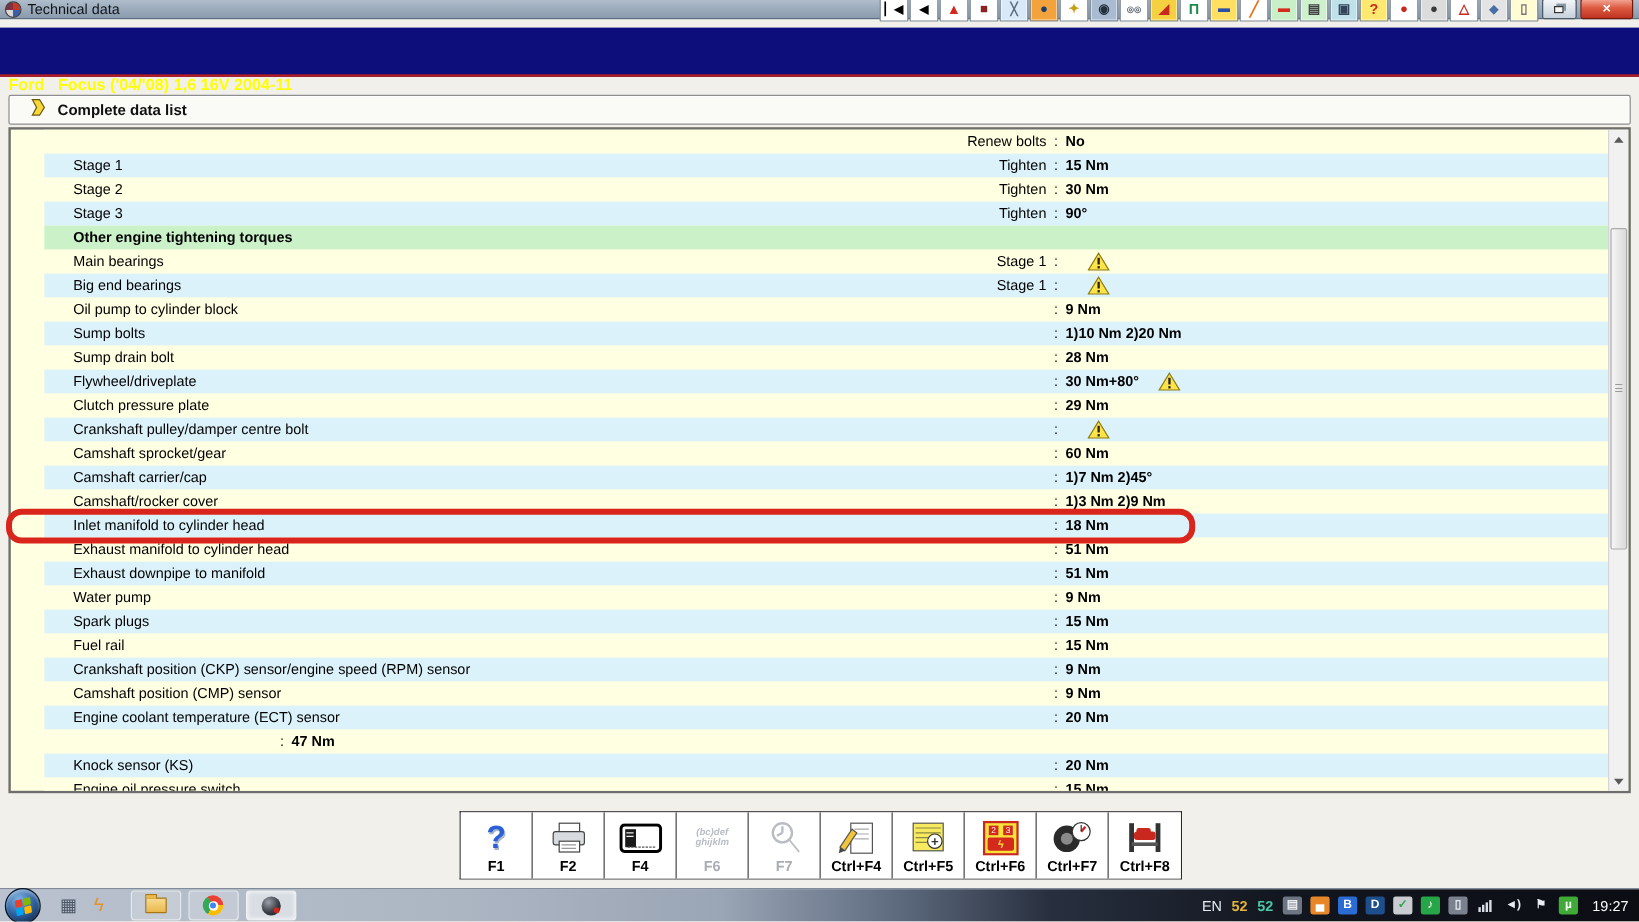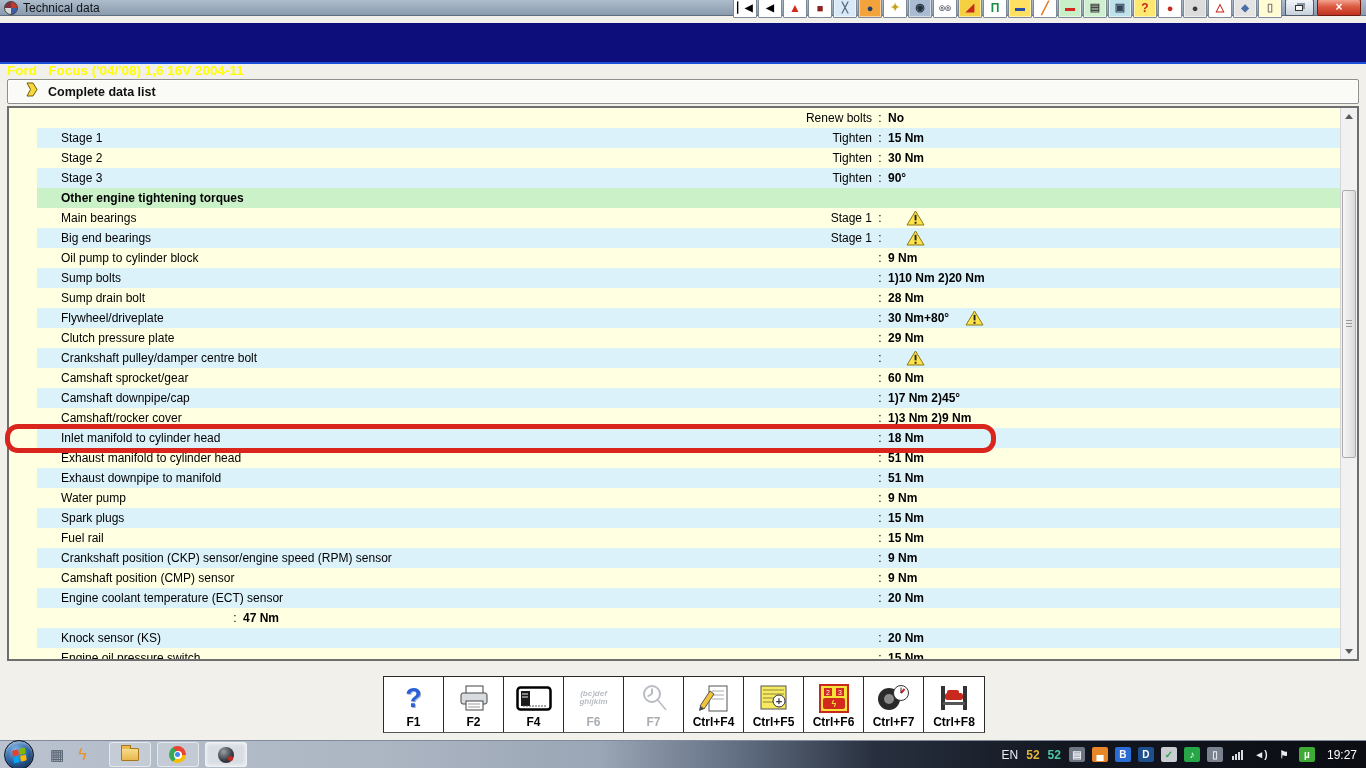--- a/index.html
+++ b/index.html
@@ -33,21 +33,21 @@
     border:1px solid #333; background:#F4F6F8; box-shadow:2px -2px 0 0 #8A96A2; }
   .btn-close { width:44px; height:17px; border:1px solid #6E1A10; border-radius:2px;
     background:linear-gradient(180deg,#F2A290 0%, #DC5A40 45%, #C03220 100%);
     color:#fff; font-weight:bold; font-size:12px; line-height:14px; text-align:center; cursor:pointer; }
 
   
   .veh-header {
     position:absolute; top:23px; left:0; right:0; height:41px;
     background:#0D0D7C; color:#FFFF00; font-weight:bold; font-size:13.5px;
     padding:3px 0 0 7px; line-height:18px; white-space:pre;
-    border-bottom:2px solid #1d4ed8;
+    border-bottom:2px solid #b91c1c;
   }
 
   
   .section-bar {
     position:absolute; top:79px; left:7px; right:7px; height:25px;
     background:#FAFAF6; border:1px solid #8E8E8E; border-radius:2px;
     box-shadow:inset 0 0 0 1px #FFFFFF;
     display:flex; align-items:center; gap:10px; padding-left:17px;
   }
   .section-bar .txt { font-size:12.5px; font-weight:bold; color:#101010; }
@@ -365,21 +365,21 @@
       </div>
       <div class="trow cream">
         <span class="row-label">Camshaft sprocket/gear</span>
         <span class="row-param"></span>
         <span class="row-colon">:</span>
         <span class="row-value">
           <span>60 Nm</span>
         </span>
       </div>
       <div class="trow blue">
-        <span class="row-label">Camshaft downpipe/cap</span>
+        <span class="row-label">Camshaft carrier/cap</span>
         <span class="row-param"></span>
         <span class="row-colon">:</span>
         <span class="row-value">
           <span>1)7 Nm 2)45°</span>
         </span>
       </div>
       <div class="trow cream">
         <span class="row-label">Camshaft/rocker cover</span>
         <span class="row-param"></span>
         <span class="row-colon">:</span>

